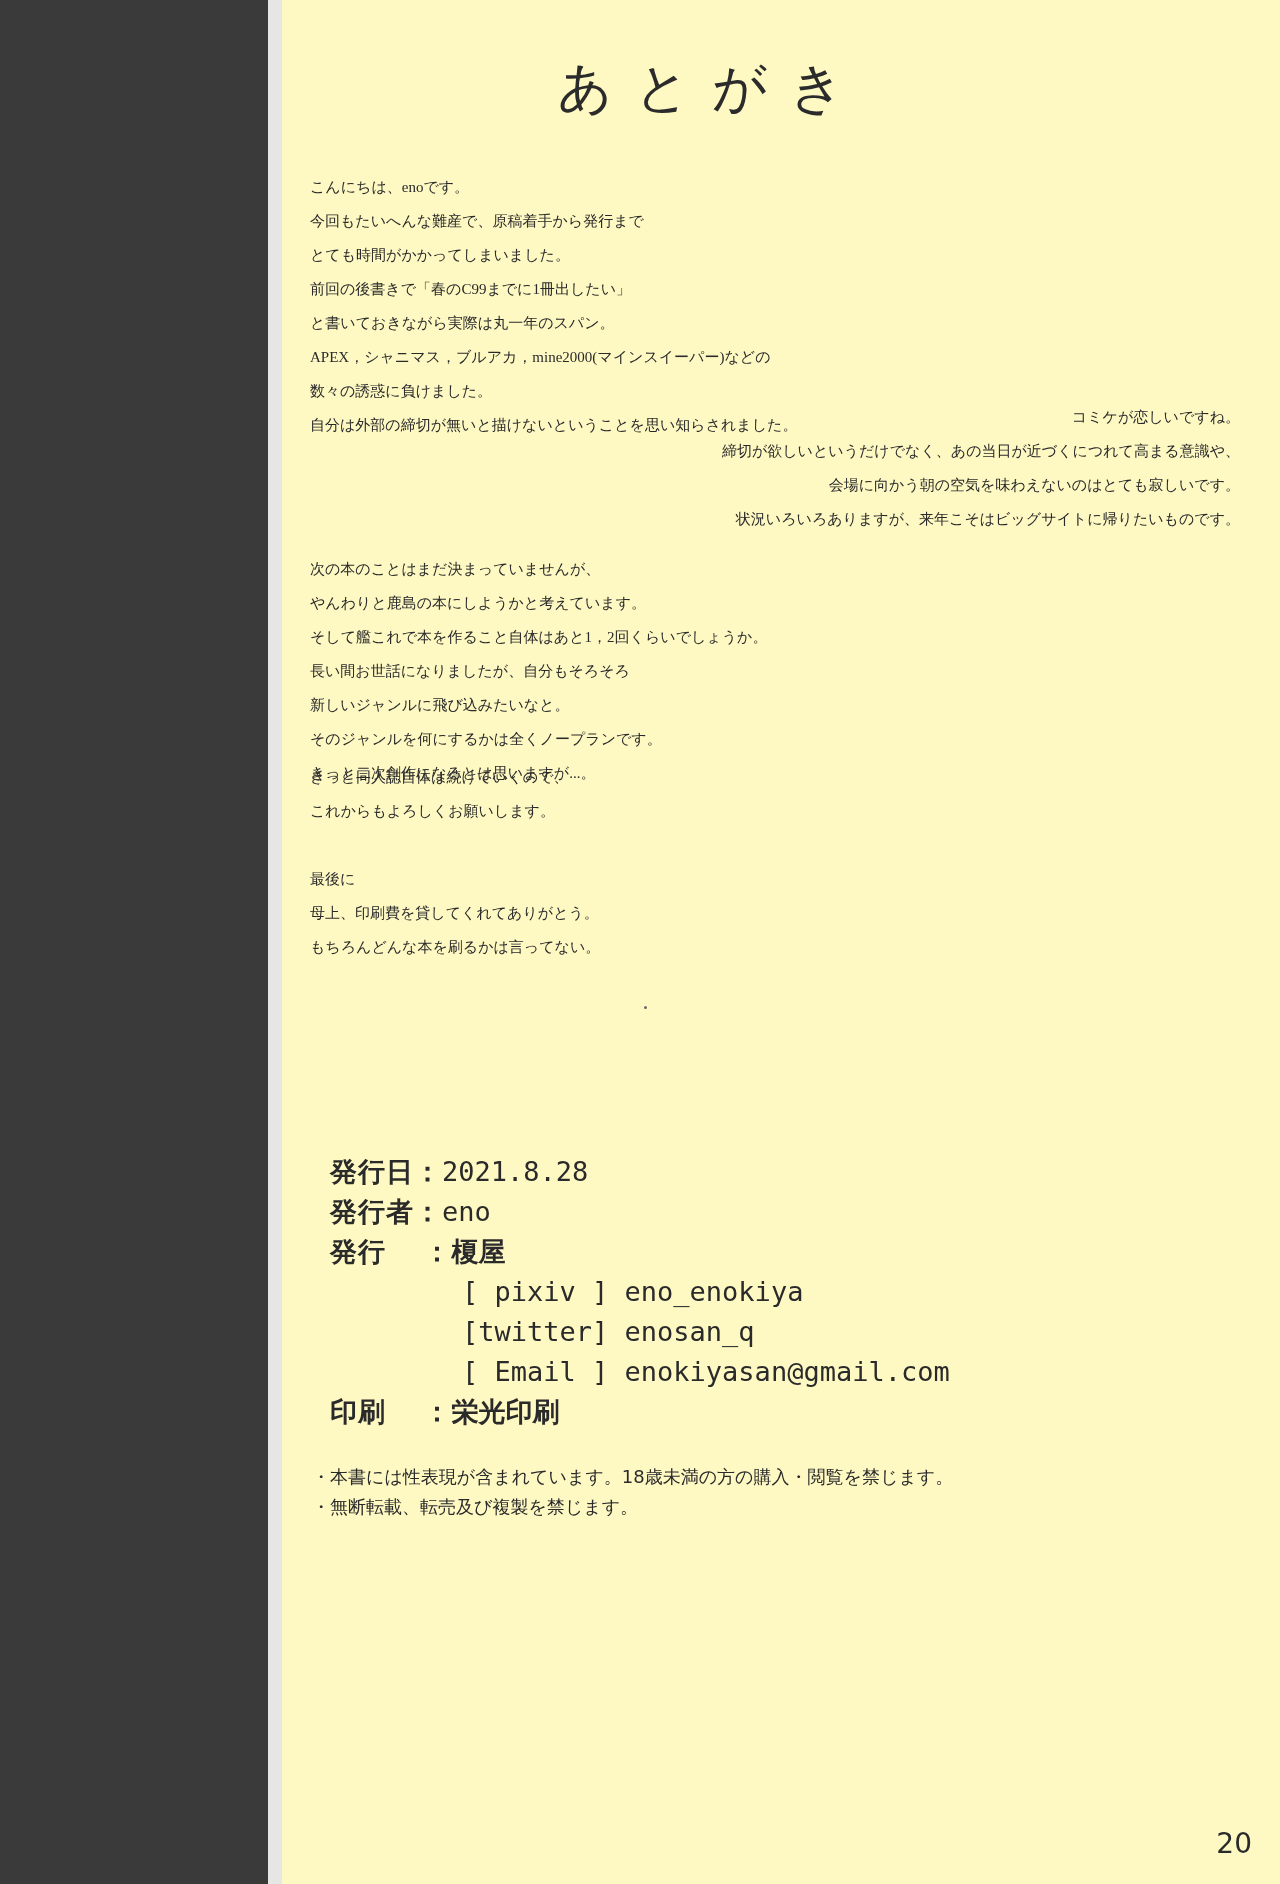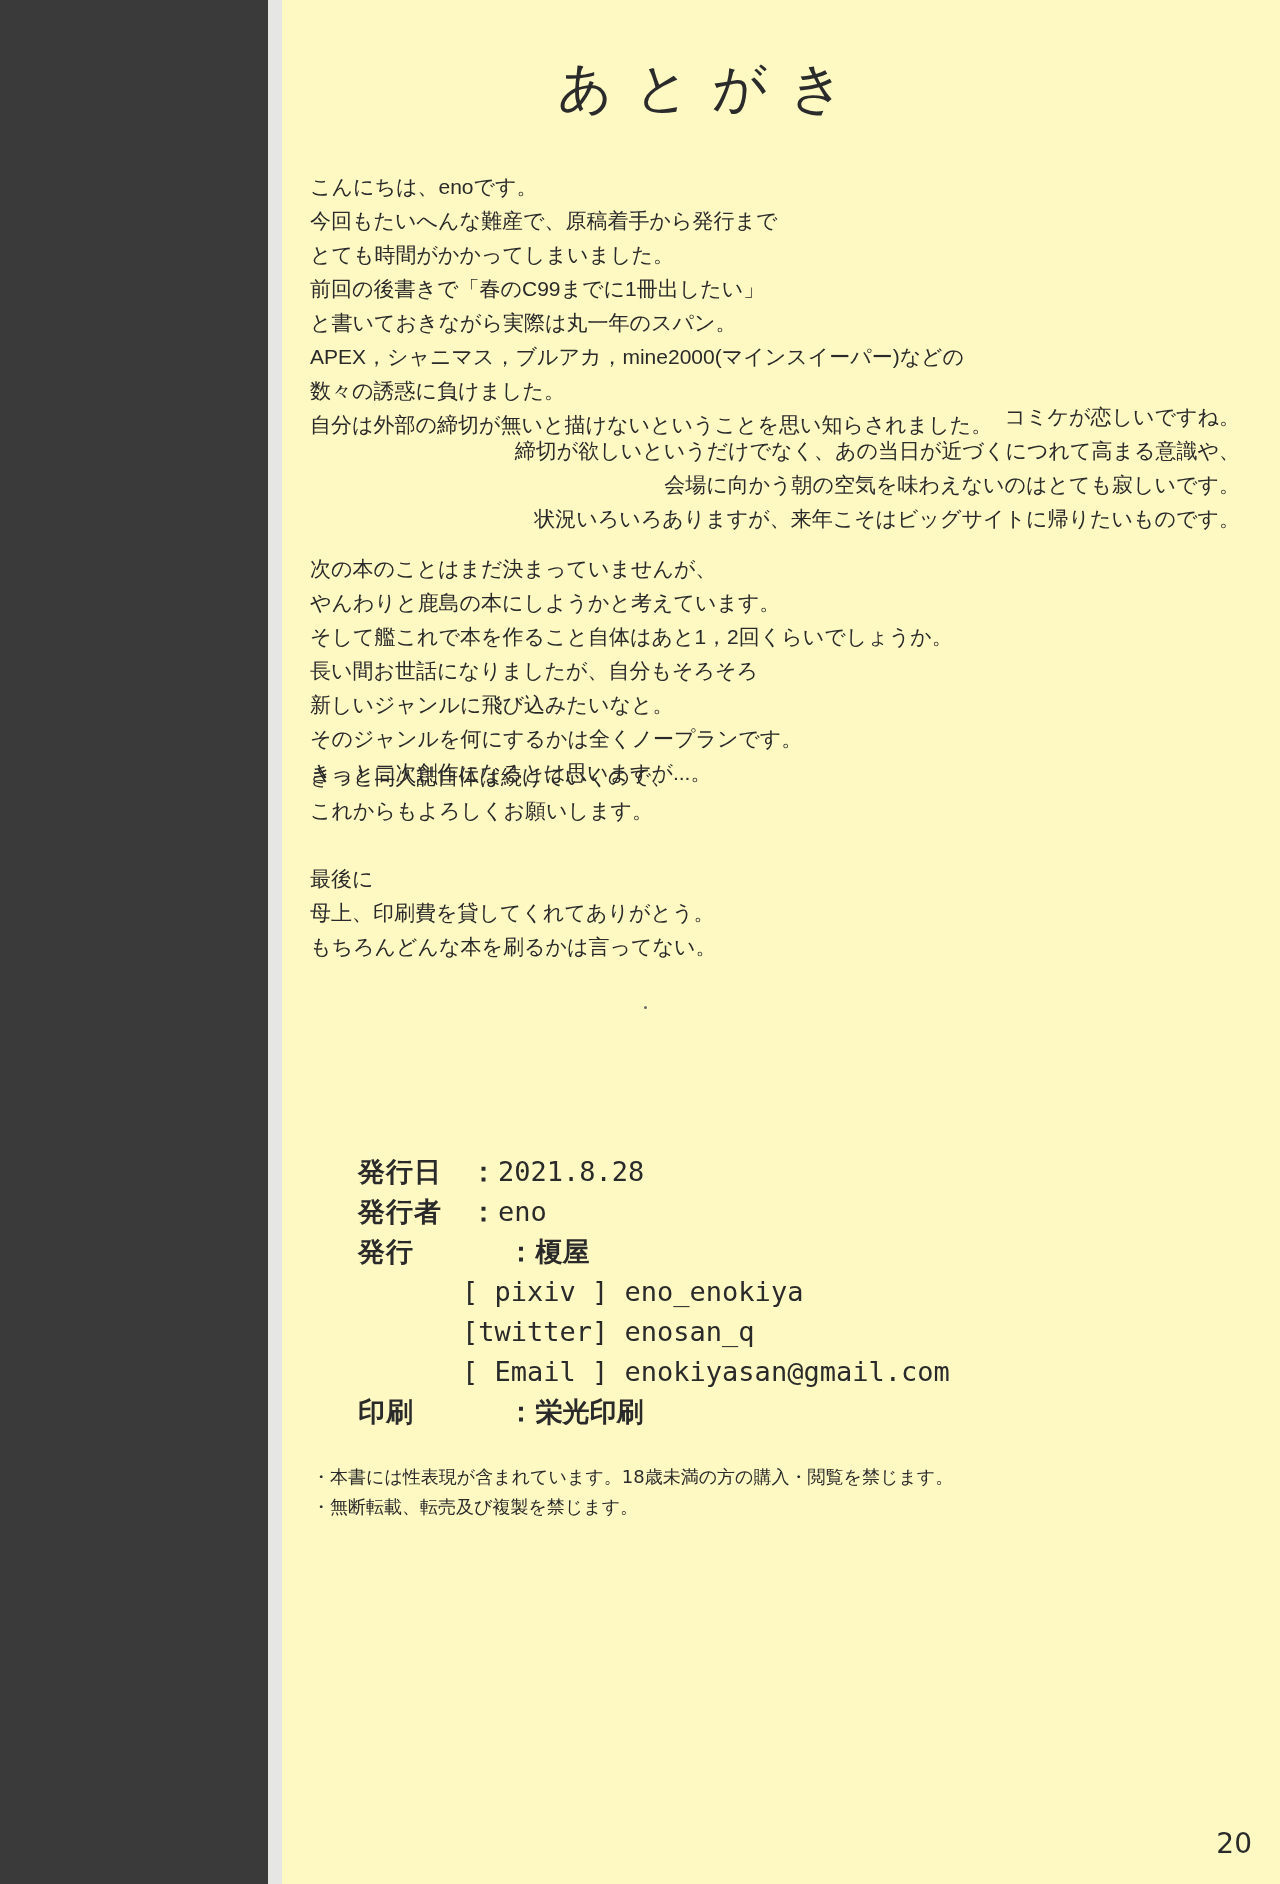--- a/index.html
+++ b/index.html
@@ -48,24 +48,24 @@
     font-size: 54px;
     letter-spacing: 22px;
     color: #2b2b2b;
     font-family: "DejaVu Sans", sans-serif;
     font-weight: 400;
   }
   .body-text {
     position: absolute;
     left: 28px;
     width: 930px;
-    font-size: 21px;
+    font-size: 15px;
     line-height: 34px;
     color: #2a2a2a;
-    font-family: Liberation Sans, sans-serif;
+    font-family: Liberation Serif, serif;
     white-space: pre-wrap;
   }
   .para-1 { top: 170px; }
   .para-2 { top: 400px; text-align: right; }
   .para-3 { top: 552px; }
   .para-4 { top: 760px; }
   .para-5 { top: 862px; }
 
   .dot {
     position: absolute;
@@ -86,21 +86,20 @@
     line-height: 40px;
     color: #2a2a2a;
   }
   .colophon .row {
     white-space: pre;
   }
   .colophon .lbl {
     font-family: "DejaVu Sans", sans-serif;
     font-weight: 700;
     letter-spacing: 1px;
-    margin-left: 28px;
   }
   .colophon .val {
     font-family: "DejaVu Sans Mono", monospace;
   }
   .colophon .jp-val {
     font-family: "DejaVu Sans", sans-serif;
     font-weight: 700;
   }
   .colophon .indent {
     display: inline-block;

